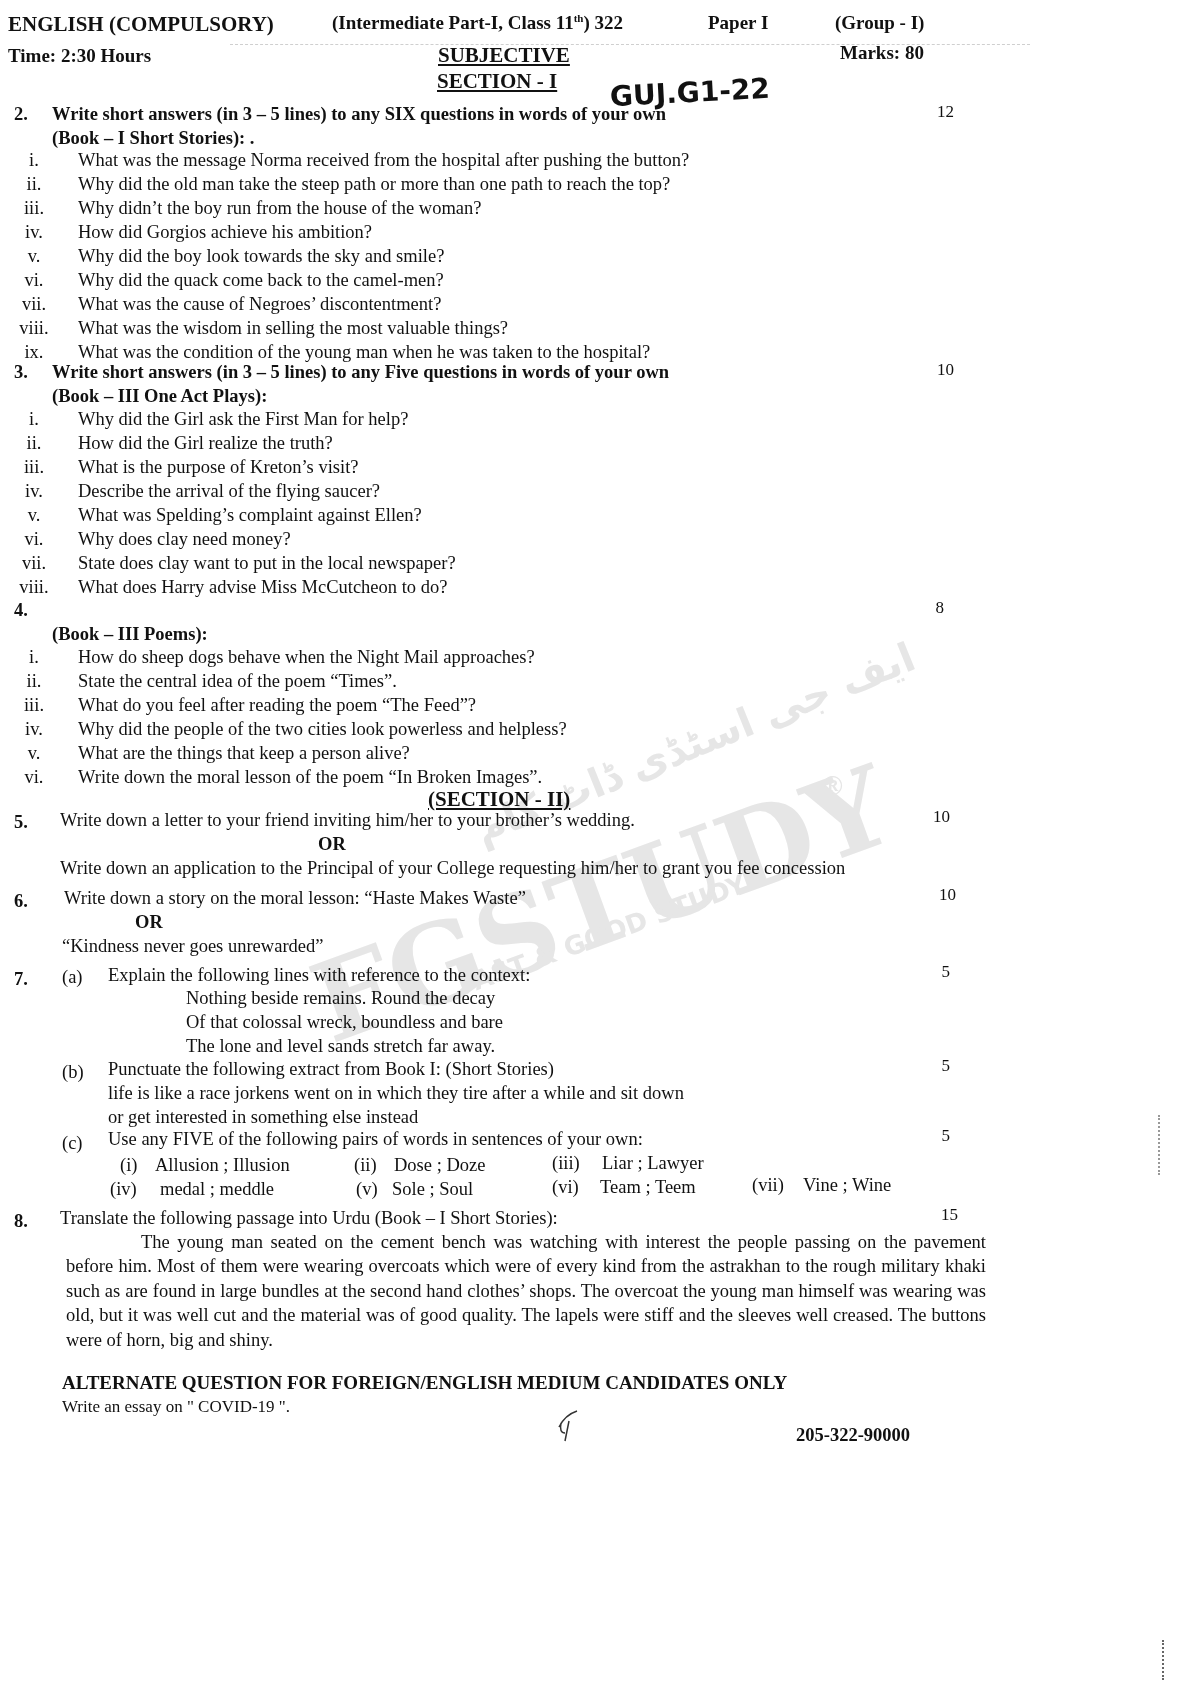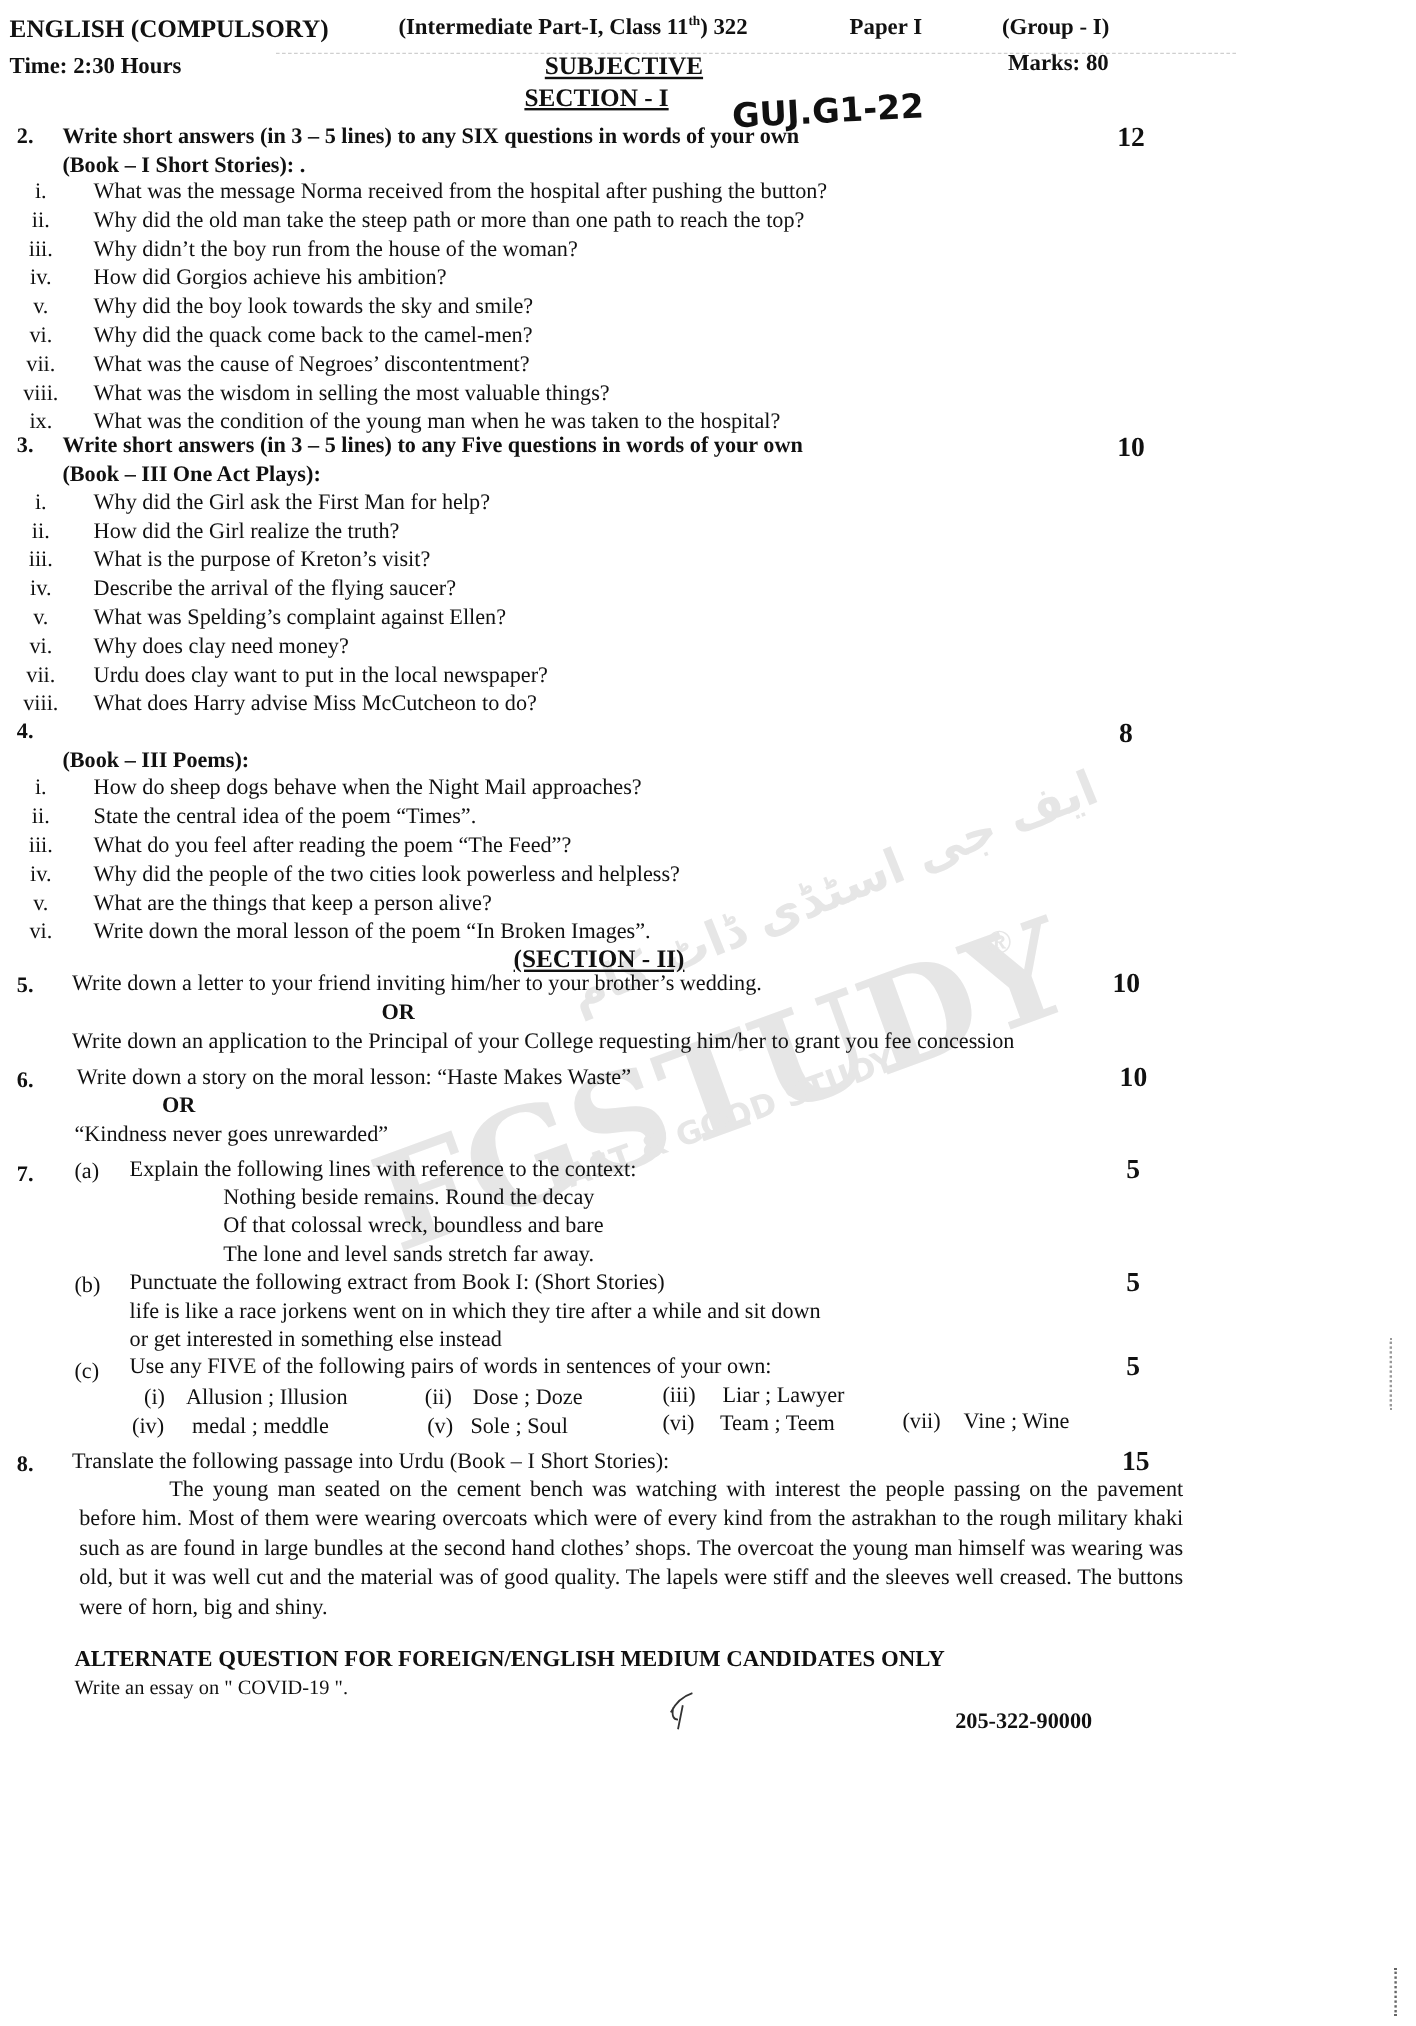--- a/index.html
+++ b/index.html
@@ -6,21 +6,21 @@
   body { width:1180px; height:1688px; position:relative; overflow:hidden;
          font-family:"Liberation Serif","DejaVu Serif",serif; color:#111; }
   .page { position:absolute; left:0; top:0; width:1180px; height:1688px; }
   .abs { position:absolute; white-space:nowrap; }
   .u { text-decoration:underline; }
   .hdr { font-size:21px; font-weight:bold; }
   .q { font-size:18.5px; }
   .qh { font-size:18.5px; font-weight:bold; }
   .num { font-size:18.5px; font-weight:bold; }
   .roman { position:absolute; width:40px; text-align:center; font-size:18.5px; }
-  .marks { position:absolute; font-size:23px; font-weight:bold; text-align:right; width:40px; }
+  .marks { position:absolute; font-size:17px; font-weight:normal; text-align:right; width:40px; }
   .handwriting { font-family:"DejaVu Sans",sans-serif; font-weight:bold; font-size:28px; transform:rotate(-3deg); }
   .watermark { position:absolute; color:#e6e6e6; font-weight:bold; pointer-events:none; white-space:nowrap; }
   .para { position:absolute; left:66px; width:920px; font-size:18.5px; line-height:24.4px; text-align:justify; }
   .scan-dash { position:absolute; border-top:1px dashed #cfcfcf; }
 </style>
 </head>
 <body>
 
 <div class="page">
 
@@ -31,21 +31,21 @@
 
   <div class="abs hdr" style="left:8px; top:12px;">ENGLISH (COMPULSORY)</div>
   <div class="abs hdr" style="left:332px; top:12px; font-size:19px;">
     <span>(Intermediate Part-I, Class 11</span><sup style="font-size:11px;">th</sup><span>) 322</span>
   </div>
   <div class="abs hdr" style="left:708px; top:12px; font-size:19px;">Paper I</div>
   <div class="abs hdr" style="left:835px; top:12px; font-size:19px;">(Group - I)</div>
   <div class="scan-dash" style="left:230px; top:44px; width:800px;"></div>
 
   <div class="abs hdr" style="left:8px; top:45px; font-size:19px;">Time: 2:30 Hours</div>
-  <div class="abs hdr u" style="left:454px; top:43px;">SUBJECTIVE</div>
+  <div class="abs hdr u" style="left:438px; top:43px;">SUBJECTIVE</div>
   <div class="abs hdr" style="left:840px; top:42px; font-size:19px;">Marks: 80</div>
   <div class="abs hdr u" style="left:437px; top:69px;">SECTION - I</div>
   <div class="abs handwriting" style="left:610px; top:76px;">GUJ.G1-22</div>
 
   <div class="abs num" style="left:14px; top:104px;">2.</div>
   <div class="abs qh" style="left:52px; top:104px;">Write short answers (in 3 – 5  lines) to any SIX questions in words of your own</div>
   <div class="marks" style="left:914px; top:102px;">12</div>
   <div class="abs qh" style="left:52px; top:128px;">(Book – I  Short Stories): .</div>
 
   <div>
@@ -112,21 +112,21 @@
     <div>
         <span class="roman" style="left:14px; top:505px;">v.</span>
         <span class="abs q" style="left:78px; top:505px;">What was Spelding’s complaint against Ellen?</span>
       </div>
     <div>
         <span class="roman" style="left:14px; top:529px;">vi.</span>
         <span class="abs q" style="left:78px; top:529px;">Why does clay need money?</span>
       </div>
     <div>
         <span class="roman" style="left:14px; top:553px;">vii.</span>
-        <span class="abs q" style="left:78px; top:553px;">Urdu does clay want to put in the local newspaper?</span>
+        <span class="abs q" style="left:78px; top:553px;">State does clay want to put in the local newspaper?</span>
       </div>
     <div>
         <span class="roman" style="left:14px; top:577px;">viii.</span>
         <span class="abs q" style="left:78px; top:577px;">What does Harry advise Miss McCutcheon to do?</span>
       </div>
   </div>
 
   <div class="abs num" style="left:14px; top:600px;">4.</div>
   <div class="marks" style="left:904px; top:598px;">8</div>
   <div class="abs qh" style="left:52px; top:624px;">(Book – III Poems):</div>

